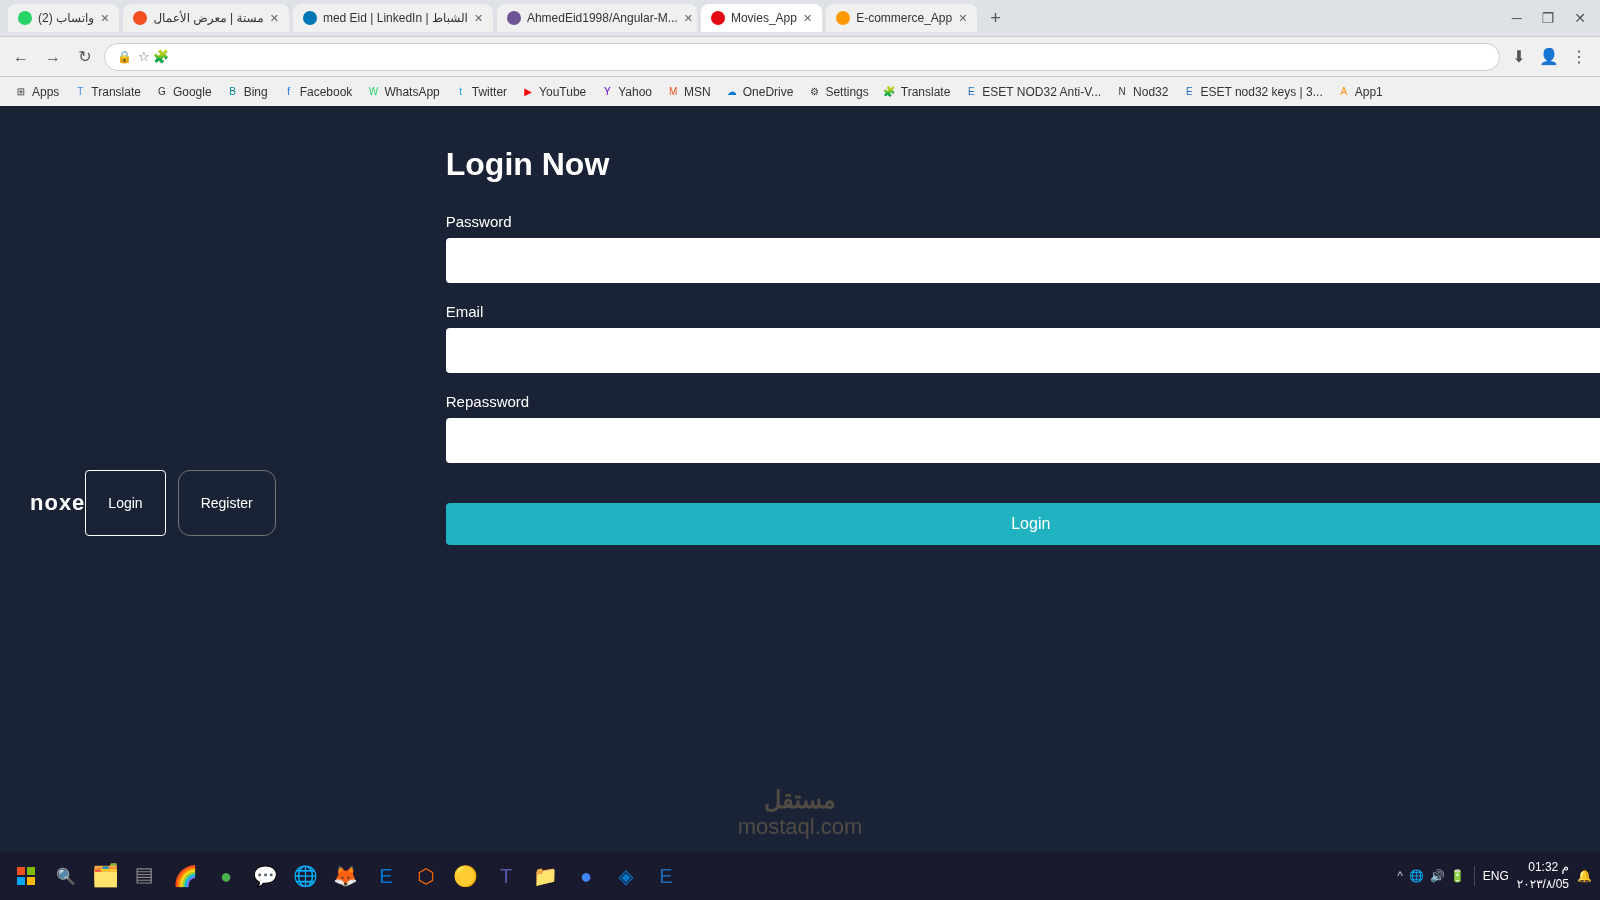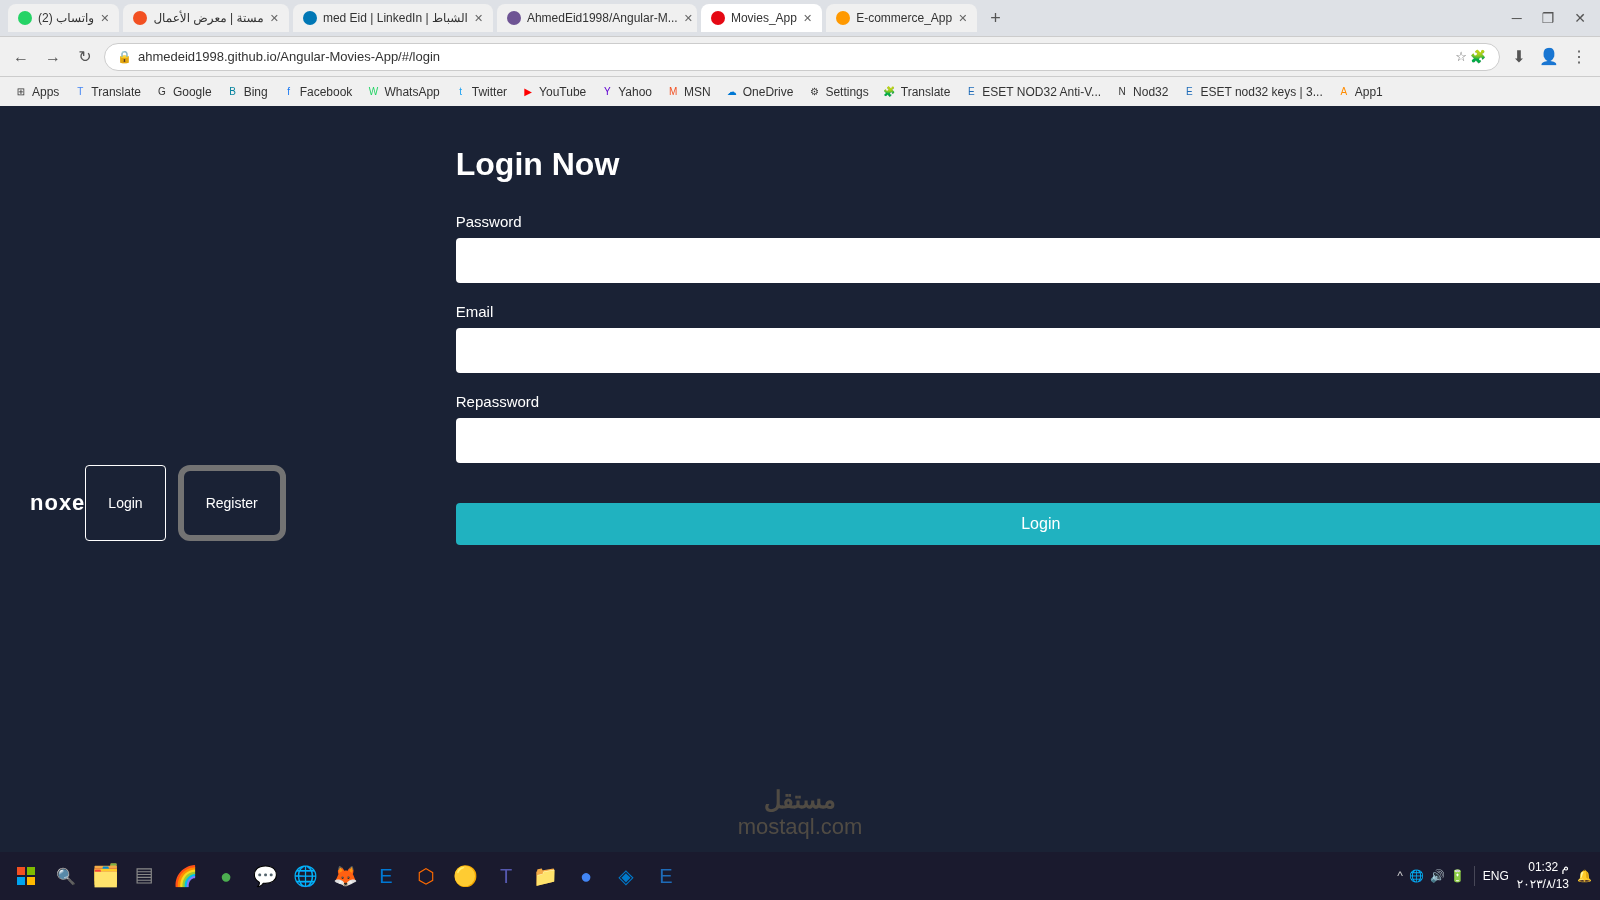--- a/index.html
+++ b/index.html
@@ -219,21 +219,21 @@
       border: 1px solid #ffffff;
       padding: 8px 22px;
       border-radius: 4px;
       font-size: 14px;
       cursor: pointer;
     }
 
     .btn-register {
       background-color: transparent;
       color: #ffffff;
-      border: 6px solid #737373;
+      border: 1px solid #737373;
       padding: 24px 22px;
       border-radius: 12px;
       font-size: 14px;
       cursor: pointer;
     }
 
     
     .main-content {
       flex: 1;
       padding: 40px 140px;
@@ -459,21 +459,20 @@
     <span class="win-btn">✕</span>
   </div>
 </div>
 
 <div class="browser-nav-bar">
   <div class="nav-btn">←</div>
   <div class="nav-btn">→</div>
   <div class="nav-btn">↻</div>
   <div class="address-bar">
     <span class="address-lock">🔒</span>
-    <span class="address-text">ahmedeid1998.github.io/Angular-Movies-App/#/login</span>
     <div class="address-actions">
       <span>☆</span>
       <span>🧩</span>
     </div>
   </div>
   <div class="browser-actions">
     <div class="nav-btn">⬇</div>
     <div class="nav-btn">👤</div>
     <div class="nav-btn">⋮</div>
   </div>
@@ -695,17 +694,17 @@
     <div class="system-tray">
       <span>^</span>
       <span>🌐</span>
       <span>🔊</span>
       <span>🔋</span>
     </div>
     <div class="taskbar-divider"></div>
     <span>ENG</span>
     <div class="clock">
       <div>01:32 م</div>
-      <div>٢٠٢٣/٨/13</div>
+      <div>٢٠٢٣/٨/05</div>
     </div>
     <span>🔔</span>
   </div>
 </div>
 
 </body></html>

